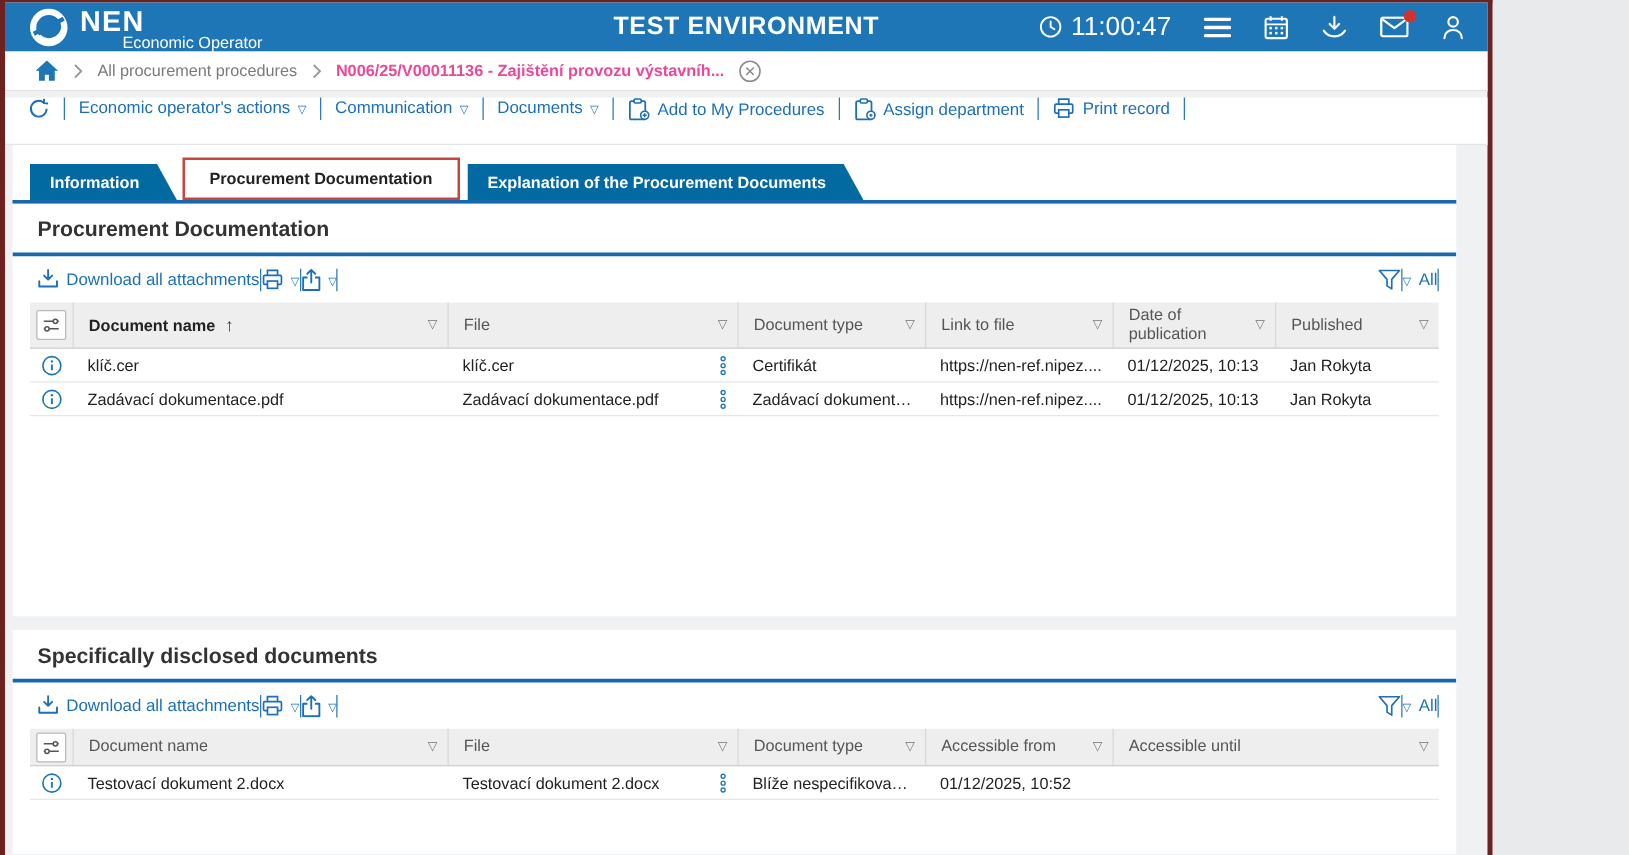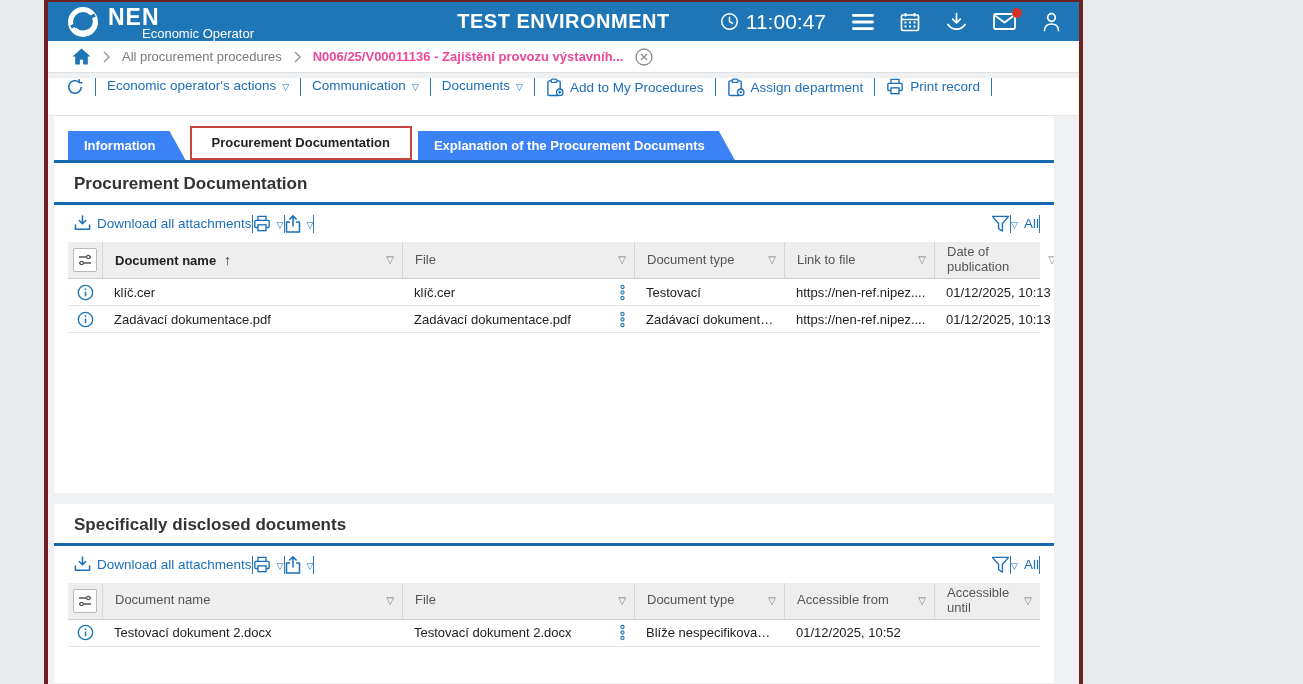--- a/index.html
+++ b/index.html
@@ -1,19 +1,19 @@
 <!DOCTYPE html>
 <html><head>
 <meta charset="utf-8">
 <style>
   html,body{margin:0;padding:0;background:#e8eaec;overflow:hidden;}
   body{width:1303px;height:684px;font-family:"Liberation Sans",sans-serif;}
   *{box-sizing:border-box;}
-  #app{position:relative;width:1039px;height:684px;background:#eff1f2;
-       border-left:4px solid #6d2121;border-right:4px solid #6d2121;border-top:2px solid #6d2121;margin-left:44px;}
+  #app{position:relative;width:1194px;height:684px;background:#eff1f2;
+       border-left:4px solid #6d2121;border-right:4px solid #6d2121;border-top:2px solid #6d2121;}
 
   
   .topbar{height:39px;background:#1e76b6;display:flex;align-items:center;position:relative;padding:0 18px;}
   .brand{display:flex;align-items:center;gap:8px;cursor:pointer;}
   .brand-text{line-height:1;color:#fff;position:relative;top:1px;}
   .brand-name{font-size:23px;font-weight:bold;letter-spacing:1px;display:block;}
   .brand-sub{font-size:13px;display:block;margin-left:34px;margin-top:-2px;white-space:nowrap;}
   .env-title{position:absolute;left:0;right:0;text-align:center;color:#fff;font-size:20px;font-weight:bold;letter-spacing:.5px;pointer-events:none;}
   .top-icons{margin-left:auto;display:flex;align-items:center;gap:26px;color:#fff;}
   .top-time{display:flex;align-items:center;gap:7px;font-size:21px;}
@@ -27,21 +27,21 @@
   .bc-sep{display:flex;align-items:center;}
 
   
   .actionbar{margin-top:5px;height:38px;background:#fff;border-bottom:1px solid #e4e4e4;display:flex;align-items:flex-start;gap:11px;padding:0 18px;font-size:13.5px;color:#1b6fb8;}
   .sep{width:1px;height:18px;background:#2b79b9;flex:0 0 1px;}
   .act{display:flex;align-items:center;gap:6px;cursor:pointer;white-space:nowrap;}
   .dd{font-size:9px;position:relative;top:1px;color:#1b6fb8;}
 
   
   .tabstrip{margin:0 25px 0 6px;background:#fff;height:44px;display:flex;align-items:flex-end;padding-left:14px;gap:2px;}
-  .tab{background:#3b82f6;color:#fff;font-size:13px;font-weight:bold;height:29px;line-height:29px;
+  .tab{background:#0369a1;color:#fff;font-size:13px;font-weight:bold;height:29px;line-height:29px;
        padding:0 30px 12px 16px;cursor:pointer;clip-path:polygon(0 0,calc(100% - 16px) 0,100% 100%,0 100%);white-space:nowrap;}
   .tab.active{background:#fff;color:#222;clip-path:none;border:2px solid #c9453c;height:34px;line-height:30px;padding:0 20px;margin:0 4px 0 2px;}
   .blueline{margin:0 25px 0 6px;height:3px;background:#1668ad;}
 
   
   .card{margin:0 25px 0 6px;background:#fff;overflow:hidden;}
   .card1{height:330px;}
   .cardgap{height:11px;}
   .card2{height:179px;}
   .sec-title{font-size:17px;font-weight:bold;color:#333;padding:11px 20px 8px;}
@@ -340,21 +340,21 @@
         <div class="td filecell c2">
           <span class="fname">klíč.cer</span>
           <span>
             <svg width="7" height="17" viewBox="0 0 7 17">
                 <circle cx="3.5" cy="3" r="1.6" fill="none" stroke="#1e76b6" stroke-width="1.1"></circle>
                 <circle cx="3.5" cy="8.5" r="1.6" fill="none" stroke="#1e76b6" stroke-width="1.1"></circle>
                 <circle cx="3.5" cy="14" r="1.6" fill="none" stroke="#1e76b6" stroke-width="1.1"></circle>
               </svg>
           </span>
         </div>
-        <div class="td c3">Testovací</div>
+        <div class="td c3">Certifikát</div>
         <div class="td c4">https://nen-ref.nipez....</div>
         <div class="td c5">01/12/2025, 10:13</div>
         <div class="td c6">Jan Rokyta</div>
       </div>
 
       <div class="trow">
         <div class="td icon c0">
           <svg width="17" height="17" viewBox="0 0 18 18">
               <circle cx="9" cy="9" r="7.6" fill="none" stroke="#1e76b6" stroke-width="1.4"></circle>
               <circle cx="9" cy="5.4" r="1" fill="#1e76b6"></circle>

